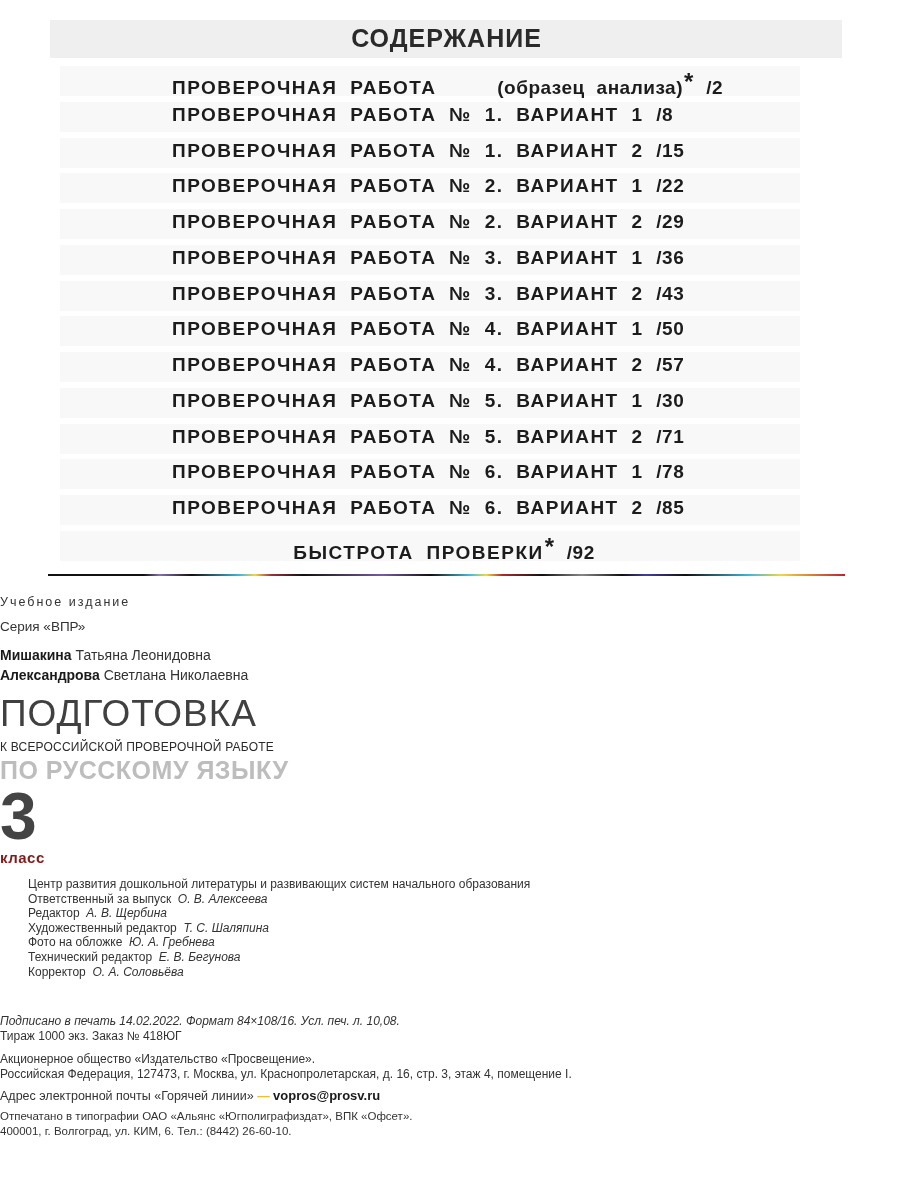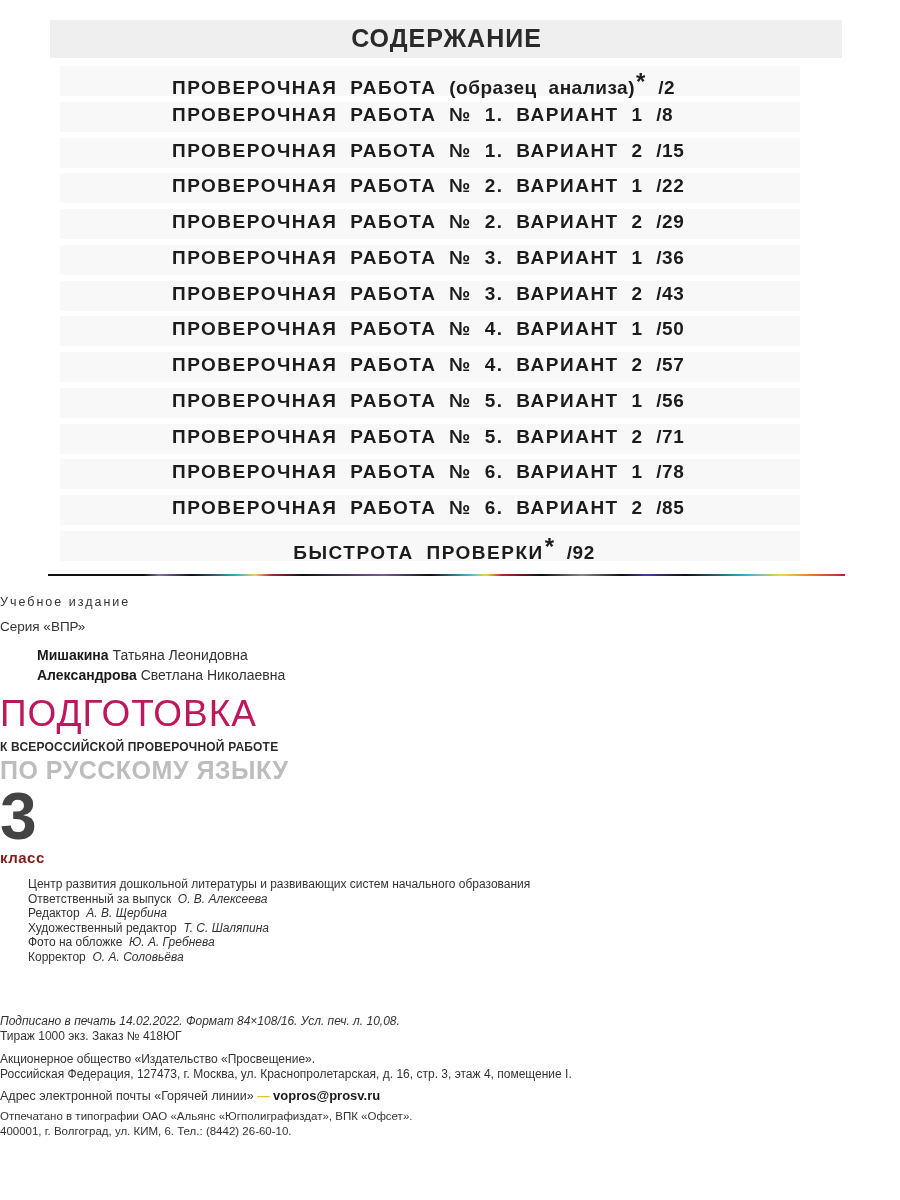--- a/index.html
+++ b/index.html
@@ -16,39 +16,39 @@
     }
     .toc-row {
       position: absolute; left: 60px; width: 740px; height: 30px;
       background: #f8f8f8;
     }
     .toc-text {
       position: absolute; left: 172px; white-space: nowrap;
       font-size: 19px; font-weight: bold; letter-spacing: 1.5px; color: #1c1c1c;
       word-spacing: 6px;
     }
-    .toc-text .lc { letter-spacing: 0.5px; font-weight: bold; }
+    .toc-text .lc { letter-spacing: 0.5px; font-weight: bold; margin-left: 48px; }
     .toc-text .star { font-size: 24px; vertical-align: 4px; letter-spacing: 0; margin-left: 1px; }
     .toc-text .page { letter-spacing: 0.5px; }
     .toc-text.center { left: 0; width: 900px; text-align: center; padding-left: 0; }
 
     .divider {
       position: absolute; left: 48px; top: 574px; width: 797px; height: 2px;
       background: linear-gradient(90deg, #111 0%, #111 12%, #8a6fb0 14%, #111 18%, #3fb8d8 24%, #f2d640 26%, #a03040 28%, #111 32%, #7a5aa0 42%, #111 48%, #43c0dc 53%, #f2d640 55%, #b02a30 57%, #111 62%, #888 67%, #111 72%, #4040a0 75%, #111 80%, #3fb8d8 88%, #f2d640 92%, #c02030 100%);
     }
 
     .imprint { position: absolute; left: 0; width: 900px; text-align: left; white-space: nowrap; }
     .edu { top: 595px; font-size: 12.5px; letter-spacing: 2px; color: #333; }
     .series { top: 619px; font-size: 13.5px; color: #333; }
-    .author { font-size: 14px; color: #333; padding-left: 37px; }
+    .author { font-size: 14px; color: #333; }
     .author b { color: #1a1a1a; }
     .author1 { top: 647px; }
     .author2 { top: 667px; }
-    .book-title { top: 693px; font-size: 37px; letter-spacing: 1px; color: #be185d; font-weight: normal; }
-    .book-sub { top: 740px; font-size: 12px; font-weight: bold; color: #2a2a2a; letter-spacing: 0.2px; }
+    .book-title { top: 693px; font-size: 37px; letter-spacing: 1px; color: #404040; font-weight: normal; }
+    .book-sub { top: 740px; font-size: 12px; font-weight: normal; color: #2a2a2a; letter-spacing: 0.2px; }
     .book-subject { top: 756px; font-size: 25px; font-weight: bold; color: #bdbdbd; letter-spacing: 0.5px; }
     .grade-num { top: 783px; font-size: 66px; font-weight: bold; color: #444; line-height: 66px; }
     .grade-label { top: 849px; font-size: 15px; font-weight: bold; color: #7f1d1d; letter-spacing: 0.5px; }
 
     .credits { font-size: 12px; color: #333; line-height: 14.6px; }
     .credits i { font-style: italic; }
     .c0 { top: 877px; padding-left: 28px; }
     .small { font-size: 12px; color: #333; }
     .print1 { top: 1014px; font-style: italic; }
     .print2 { top: 1029px; }
@@ -115,21 +115,21 @@
   <div class="toc-text" style="top:318px">
     <span>ПРОВЕРОЧНАЯ РАБОТА № 4. ВАРИАНТ 1</span>
     <span class="page">/50</span>
   </div>
   <div class="toc-text" style="top:354px">
     <span>ПРОВЕРОЧНАЯ РАБОТА № 4. ВАРИАНТ 2</span>
     <span class="page">/57</span>
   </div>
   <div class="toc-text" style="top:390px">
     <span>ПРОВЕРОЧНАЯ РАБОТА № 5. ВАРИАНТ 1</span>
-    <span class="page">/56</span>
+    <span class="page">/30</span>
   </div>
   <div class="toc-text" style="top:426px">
     <span>ПРОВЕРОЧНАЯ РАБОТА № 5. ВАРИАНТ 2</span>
     <span class="page">/71</span>
   </div>
   <div class="toc-text" style="top:461px">
     <span>ПРОВЕРОЧНАЯ РАБОТА № 6. ВАРИАНТ 1</span>
     <span class="page">/78</span>
   </div>
   <div class="toc-text" style="top:497px">
@@ -160,20 +160,21 @@
 <div class="imprint book-subject">ПО РУССКОМУ ЯЗЫКУ</div>
 <div class="imprint grade-num">3</div>
 <div class="imprint grade-label">класс</div>
 
 <div class="imprint credits c0">
   <div>Центр развития дошкольной литературы и развивающих систем начального образования</div>
   <div><span>Ответственный за выпуск</span>&nbsp; <i>О. В. Алексеева</i></div>
   <div><span>Редактор</span>&nbsp; <i>А. В. Щербина</i></div>
   <div><span>Художественный редактор</span>&nbsp; <i>Т. С. Шаляпина</i></div>
   <div><span>Фото на обложке</span>&nbsp; <i>Ю. А. Гребнева</i></div>
+  <div><span>Технический редактор</span>&nbsp; <i>Е. В. Бегунова</i></div>
   <div><span>Корректор</span>&nbsp; <i>О. А. Соловьёва</i></div>
 </div>
 
 <div class="imprint small print1">Подписано в печать 14.02.2022. Формат 84×108/16. Усл. печ. л. 10,08.</div>
 <div class="imprint small print2">Тираж 1000 экз. Заказ № 418ЮГ</div>
 <div class="imprint small pub1">Акционерное общество «Издательство «Просвещение».</div>
 <div class="imprint small pub2">Российская Федерация, 127473, г. Москва, ул. Краснопролетарская, д. 16, стр. 3, этаж 4, помещение I.</div>
 
 <div class="imprint small hotline">
   <span>Адрес электронной почты «Горячей линии»</span>

